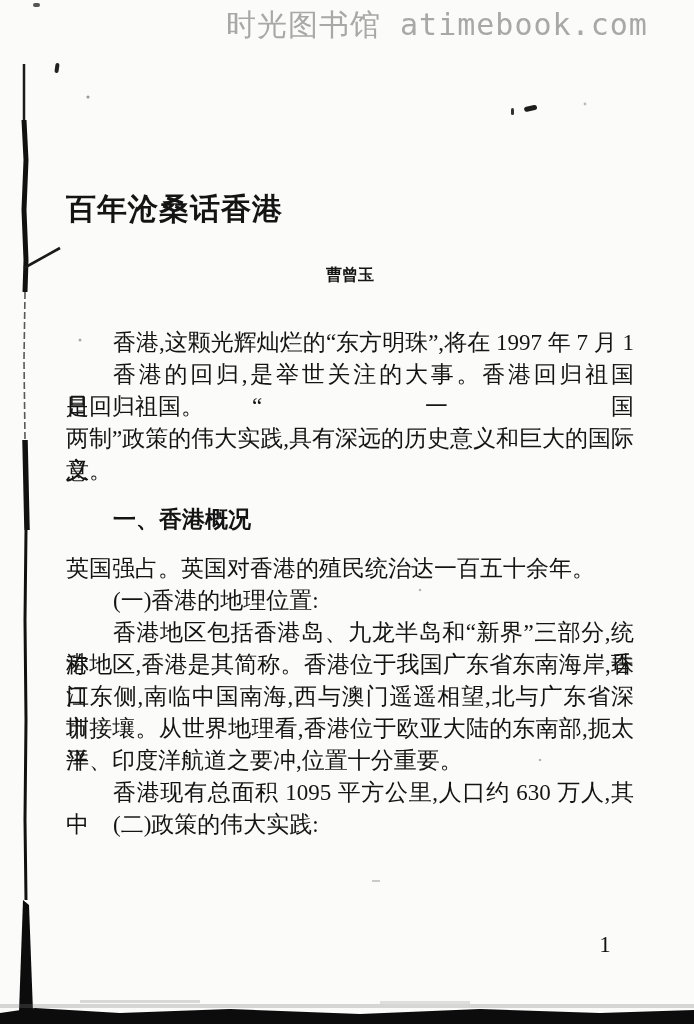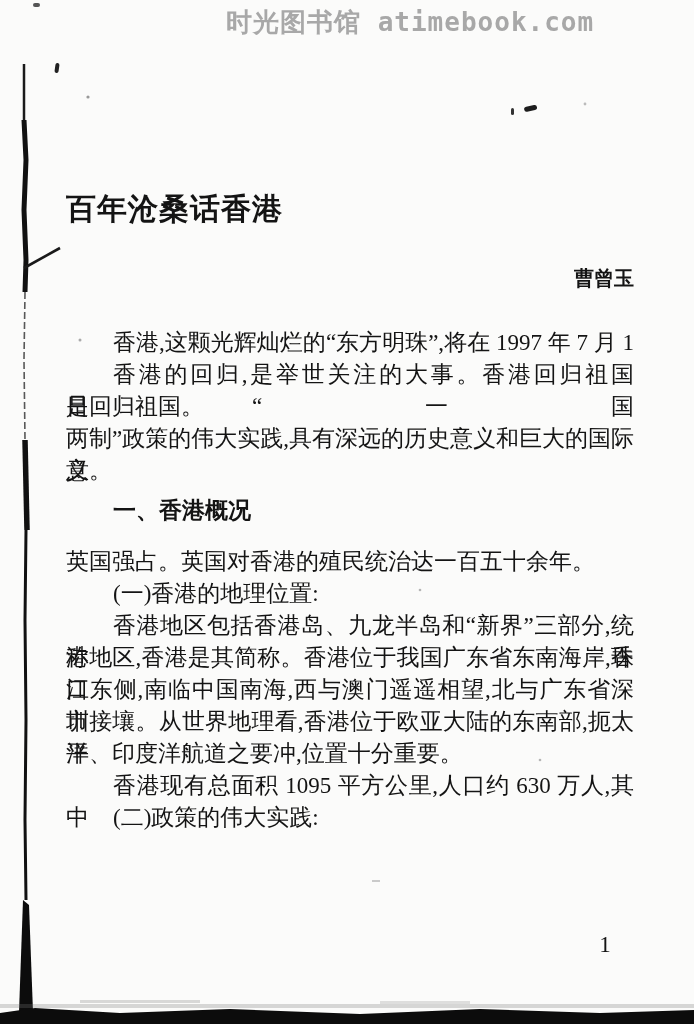--- a/index.html
+++ b/index.html
@@ -12,53 +12,53 @@
   html,body{width:694px;height:1024px;overflow:hidden;}
   body{background:#fff;font-family:"Liberation Serif","DejaVu Serif",serif;}
   .page{
     position:relative;width:694px;height:1024px;
     background:var(--paper);
     overflow:hidden;
   }
   .watermark{
     position:absolute;left:226px;top:5px;
     font-family:"DejaVu Sans Mono","Liberation Mono",monospace;
-    font-size:26px;font-weight:700;color:var(--watermark);
+    font-size:30px;font-weight:400;color:var(--watermark);
     letter-spacing:1px;white-space:nowrap;
   }
   .title{
     position:absolute;left:66px;top:189px;width:568px;
     text-align:left;font-size:30px;font-weight:700;color:var(--ink);
     letter-spacing:1px;white-space:nowrap;
   }
   .author{
     position:absolute;left:66px;top:265px;width:568px;
-    text-align:right;font-size:20px;font-weight:700;color:var(--ink);
+    text-align:center;font-size:16px;font-weight:700;color:var(--ink);
     font-family:"DejaVu Sans","Liberation Sans",sans-serif;
   }
   .body-text{
     position:absolute;left:66px;top:327px;width:568px;
     font-size:23px;color:var(--ink);
   }
   .line{
     height:32px;line-height:32px;white-space:nowrap;
     text-align:left;
   }
   .line.jst{
     white-space:normal;
     text-align:justify;text-align-last:justify;
     text-justify:inter-character;
   }
   .line.ind{text-indent:47px;}
   .section-heading{
     height:32px;line-height:32px;
-    margin-top:9px;margin-bottom:18px;
+    margin-top:16px;margin-bottom:18px;
     text-indent:47px;
     font-weight:700;color:var(--ink);
-    font-family:Liberation Mono, monospace;
+    font-family:Liberation Sans, sans-serif;
     font-size:23px;
   }
   .page-number{
     position:absolute;left:590px;top:932px;width:30px;
     font-size:23px;color:var(--ink);text-align:center;
   }
   .artifacts{
     position:absolute;left:0;top:0;width:694px;height:1024px;
     pointer-events:none;
   }

